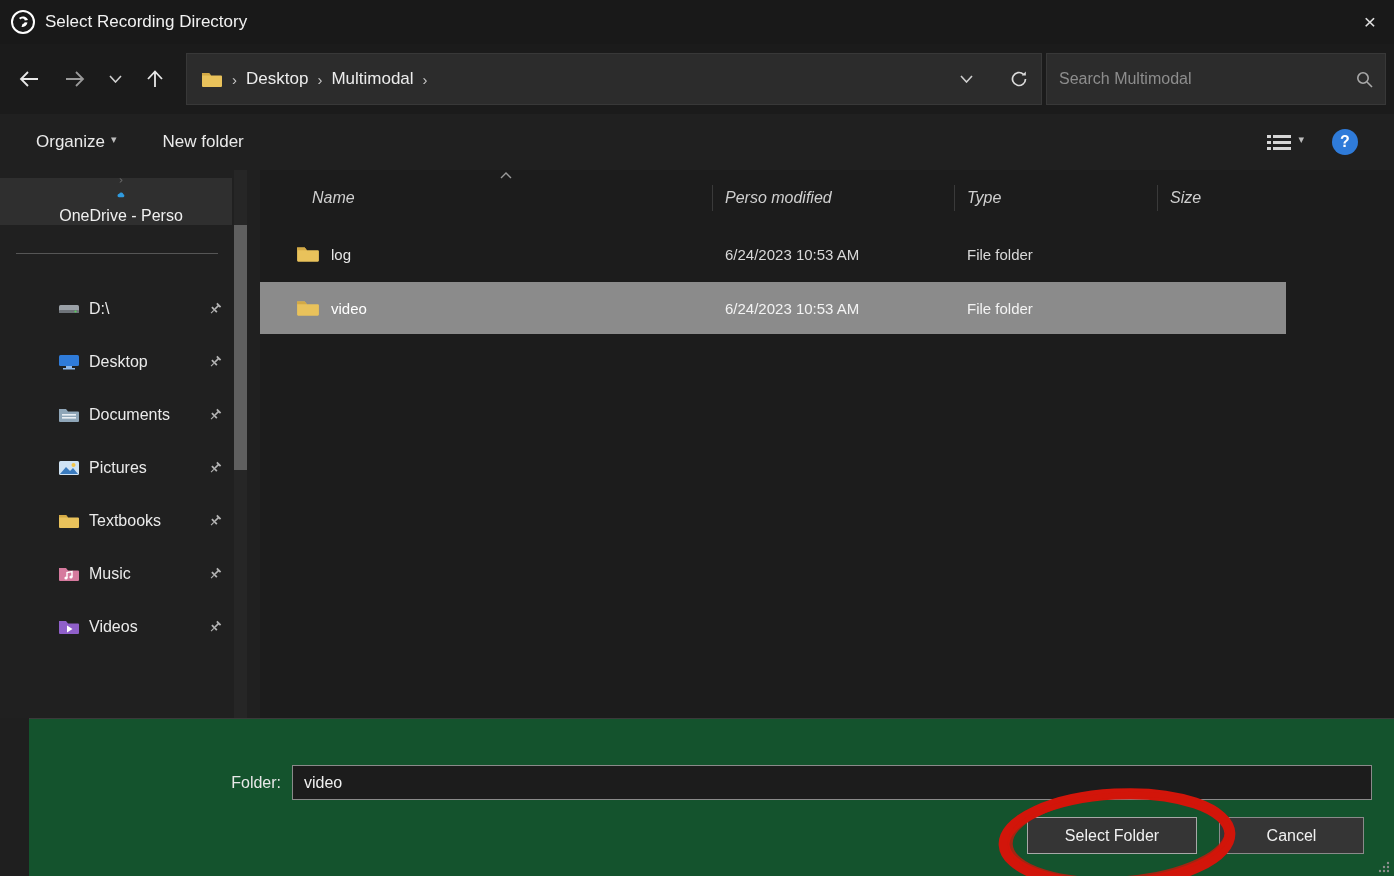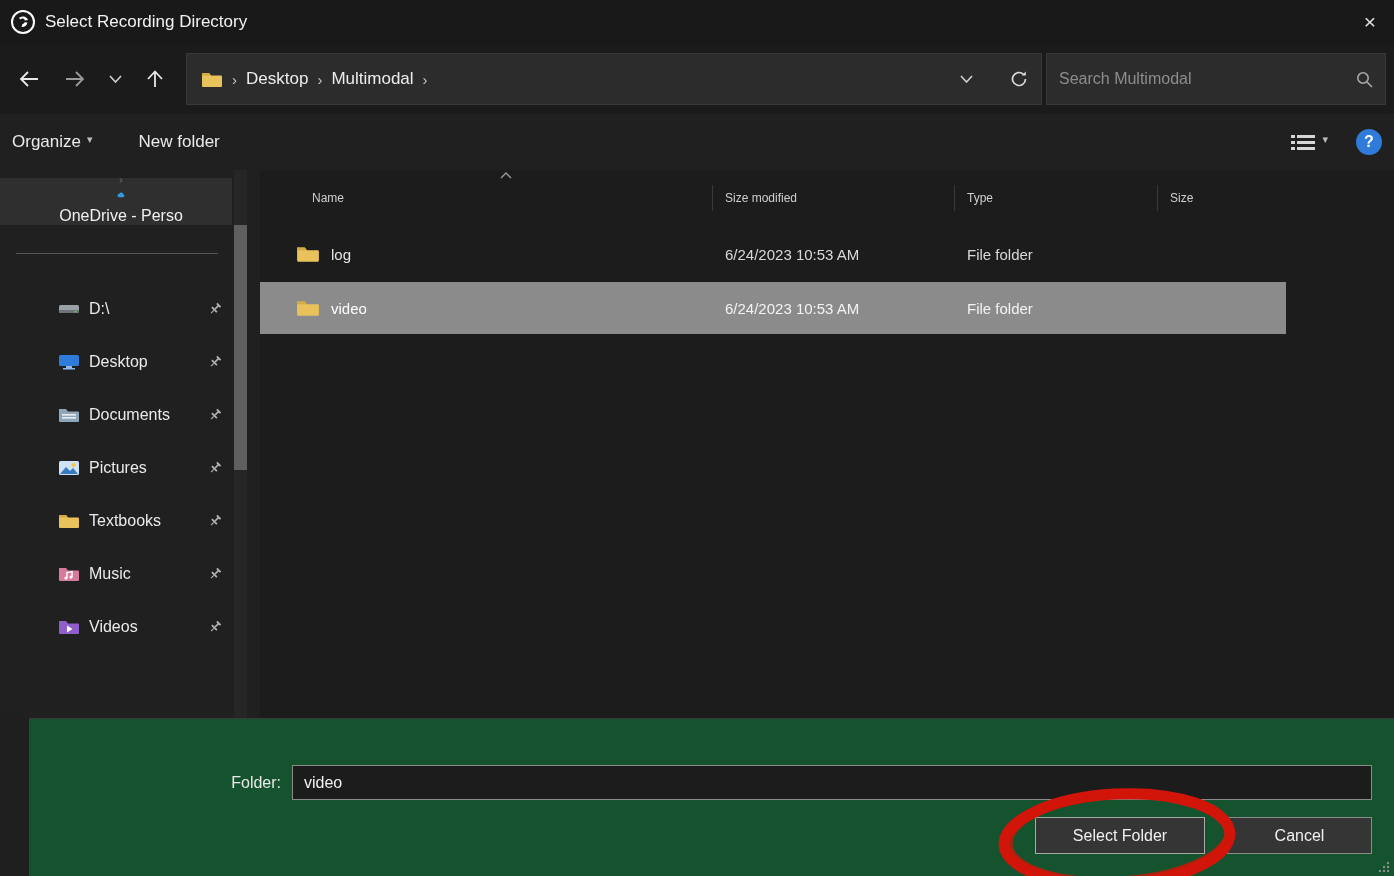--- a/index.html
+++ b/index.html
@@ -22,63 +22,63 @@
   .field { background: #2c2c2c; border: 1px solid #383838; height: 52px; display: flex; align-items: center; }
   .breadcrumb { flex: 1; margin: 0 4px 0 8px; padding-left: 14px; gap: 9px; font-size: 17px; color: #ececec; }
   .crumb-sep { color: #c9c9c9; font-size: 15px; padding-top: 1px; }
   .bc-spacer { flex: 1; }
   .bc-btn { width: 44px; height: 50px; display: flex; align-items: center; justify-content: center; }
   .searchbox { width: 340px; margin-right: 2px; padding: 0 12px; gap: 8px; }
   .searchbox input { flex: 1; background: transparent; border: none; outline: none; color: #a3a3a3; font-size: 16px; font-family: "Liberation Sans", sans-serif; }
   .searchbox input::placeholder { color: #8d8d8d; }
 
   
-  .toolbar { height: 56px; background: #202020; display: flex; align-items: center; padding: 0 12px; font-size: 17px; color: #eaeaea; }
+  .toolbar { height: 56px; background: #202020; display: flex; align-items: center; padding: 0 36px; font-size: 17px; color: #eaeaea; }
   .tool-item { display: flex; align-items: center; gap: 6px; }
   .tool-item + .tool-item { margin-left: 46px; }
   .tb-right { margin-left: auto; display: flex; align-items: center; gap: 28px; }
   .dd-caret { font-size: 11px; color: #bdbdbd; transform: translateY(-3px); }
   .help-btn { width: 26px; height: 26px; border-radius: 50%; background: #2f7bd9; color: #fff; display: flex; align-items: center; justify-content: center; font-size: 16px; font-weight: bold; }
 
   
   .content { display: flex; height: 548px; }
 
   .sidebar { width: 260px; background: #202020; position: relative; flex: none; }
   .onedrive-row { margin-top: 8px; width: 232px; height: 47px; background: #2f2f2f; display: flex; align-items: center; padding-left: 10px; gap: 9px; font-size: 16px; color: #f0f0f0; white-space: nowrap; overflow: hidden; flex-direction: column; }
   .sep-line { margin: 28px 0 28px 16px; width: 202px; border-top: 1px solid #565656; }
   .side-list { list-style: none; }
   .side-item { height: 53px; display: flex; align-items: center; padding-left: 58px; gap: 9px; font-size: 16px; color: #eaeaea; position: relative; }
   .pin { position: absolute; right: 38px; top: 50%; transform: translateY(-50%); }
   .v-scroll-track { position: absolute; left: 234px; top: 0; width: 13px; height: 100%; background: #262626; }
   .v-scroll-thumb { position: absolute; left: 234px; top: 55px; width: 13px; height: 245px; background: #5f5f5f; }
 
   .filearea { flex: 1; background: #1c1c1c; padding-top: 6px; position: relative; }
   .ftable { width: 1026px; }
-  .fheader { height: 44px; display: flex; align-items: flex-end; color: #cfcfcf; font-size: 12px; position: relative; }
+  .fheader { height: 44px; display: flex; align-items: flex-end; color: #cfcfcf; font-size: 16px; position: relative; font-style: italic; }
   .hcell { height: 100%; display: flex; align-items: center; position: relative; }
   .hcell:not(:last-child)::after { content:""; position: absolute; right: 0; top: 9px; height: 26px; width: 1px; background: #3a3a3a; }
   .c-name { width: 453px; padding-left: 52px; }
   .c-date { width: 242px; padding-left: 12px; }
   .c-type { width: 203px; padding-left: 12px; }
   .c-size { width: 128px; padding-left: 12px; }
   .sort-caret { position: absolute; left: 240px; top: -4px; }
 
   .frow { height: 52px; display: flex; align-items: center; font-size: 15px; color: #e6e6e6; }
   .frow .c-name { display: flex; align-items: center; gap: 11px; padding-left: 36px; }
   .frow.first { margin-top: 8px; }
   .frow.selected { background: #8b8b8b; color: #ffffff; margin-top: 2px; }
   .rcell-date, .rcell-type { color: #d9d9d9; }
   .frow.selected .rcell-date, .frow.selected .rcell-type { color: #f3f3f3; }
 
   
   .footer { height: 179px; background: #14532d; border-top: 1px solid #3a3a3a; margin-left: 29px; }
   .folder-row { margin-top: 46px; display: flex; align-items: center; }
   .folder-label { width: 263px; text-align: right; padding-right: 11px; font-size: 16px; color: #e8e8e8; flex: none; }
   .folder-input { flex: 1; margin-right: 22px; height: 35px; background: #1c1c1c; border: 1px solid #8a8a8a; color: #f0f0f0; font-size: 16px; padding: 0 11px; font-family: "Liberation Sans", sans-serif; outline: none; }
-  .btn-row { margin-top: 17px; display: flex; justify-content: flex-end; padding-right: 22px; gap: 22px; }
+  .btn-row { margin-top: 17px; display: flex; justify-content: flex-end; padding-right: 30px; gap: 22px; }
   .btn { height: 37px; background: #353535; color: #f0f0f0; font-size: 16px; font-family: "Liberation Sans", sans-serif; display: flex; align-items: center; justify-content: center; }
   .btn-select { width: 170px; border: 1px solid #a8a8a8; }
   .btn-cancel { width: 145px; border: 1px solid #8a8a8a; }
 
   
   .annotation { position: absolute; inset: 0; pointer-events: none; z-index: 10; }
   .resize-grip { position: absolute; right: 3px; bottom: 2px; z-index: 5; }
 
   svg { display: block; }
 </style>
@@ -334,21 +334,21 @@
         <div class="fheader">
           <div class="hcell c-name">
             <span class="sort-caret">
               <svg width="12" height="7" viewBox="0 0 12 7">
                   <path d="M1 6 L6 1 L11 6" fill="none" stroke="#9a9a9a" stroke-width="1.4"></path>
                 </svg>
             </span>
             <span>Name</span>
           </div>
           <div class="hcell c-date">
-            <span>Size modified</span>
+            <span>Perso modified</span>
           </div>
           <div class="hcell c-type">
             <span>Type</span>
           </div>
           <div class="hcell c-size">
             <span>Size</span>
           </div>
         </div>
 
         <div class="frow first">

